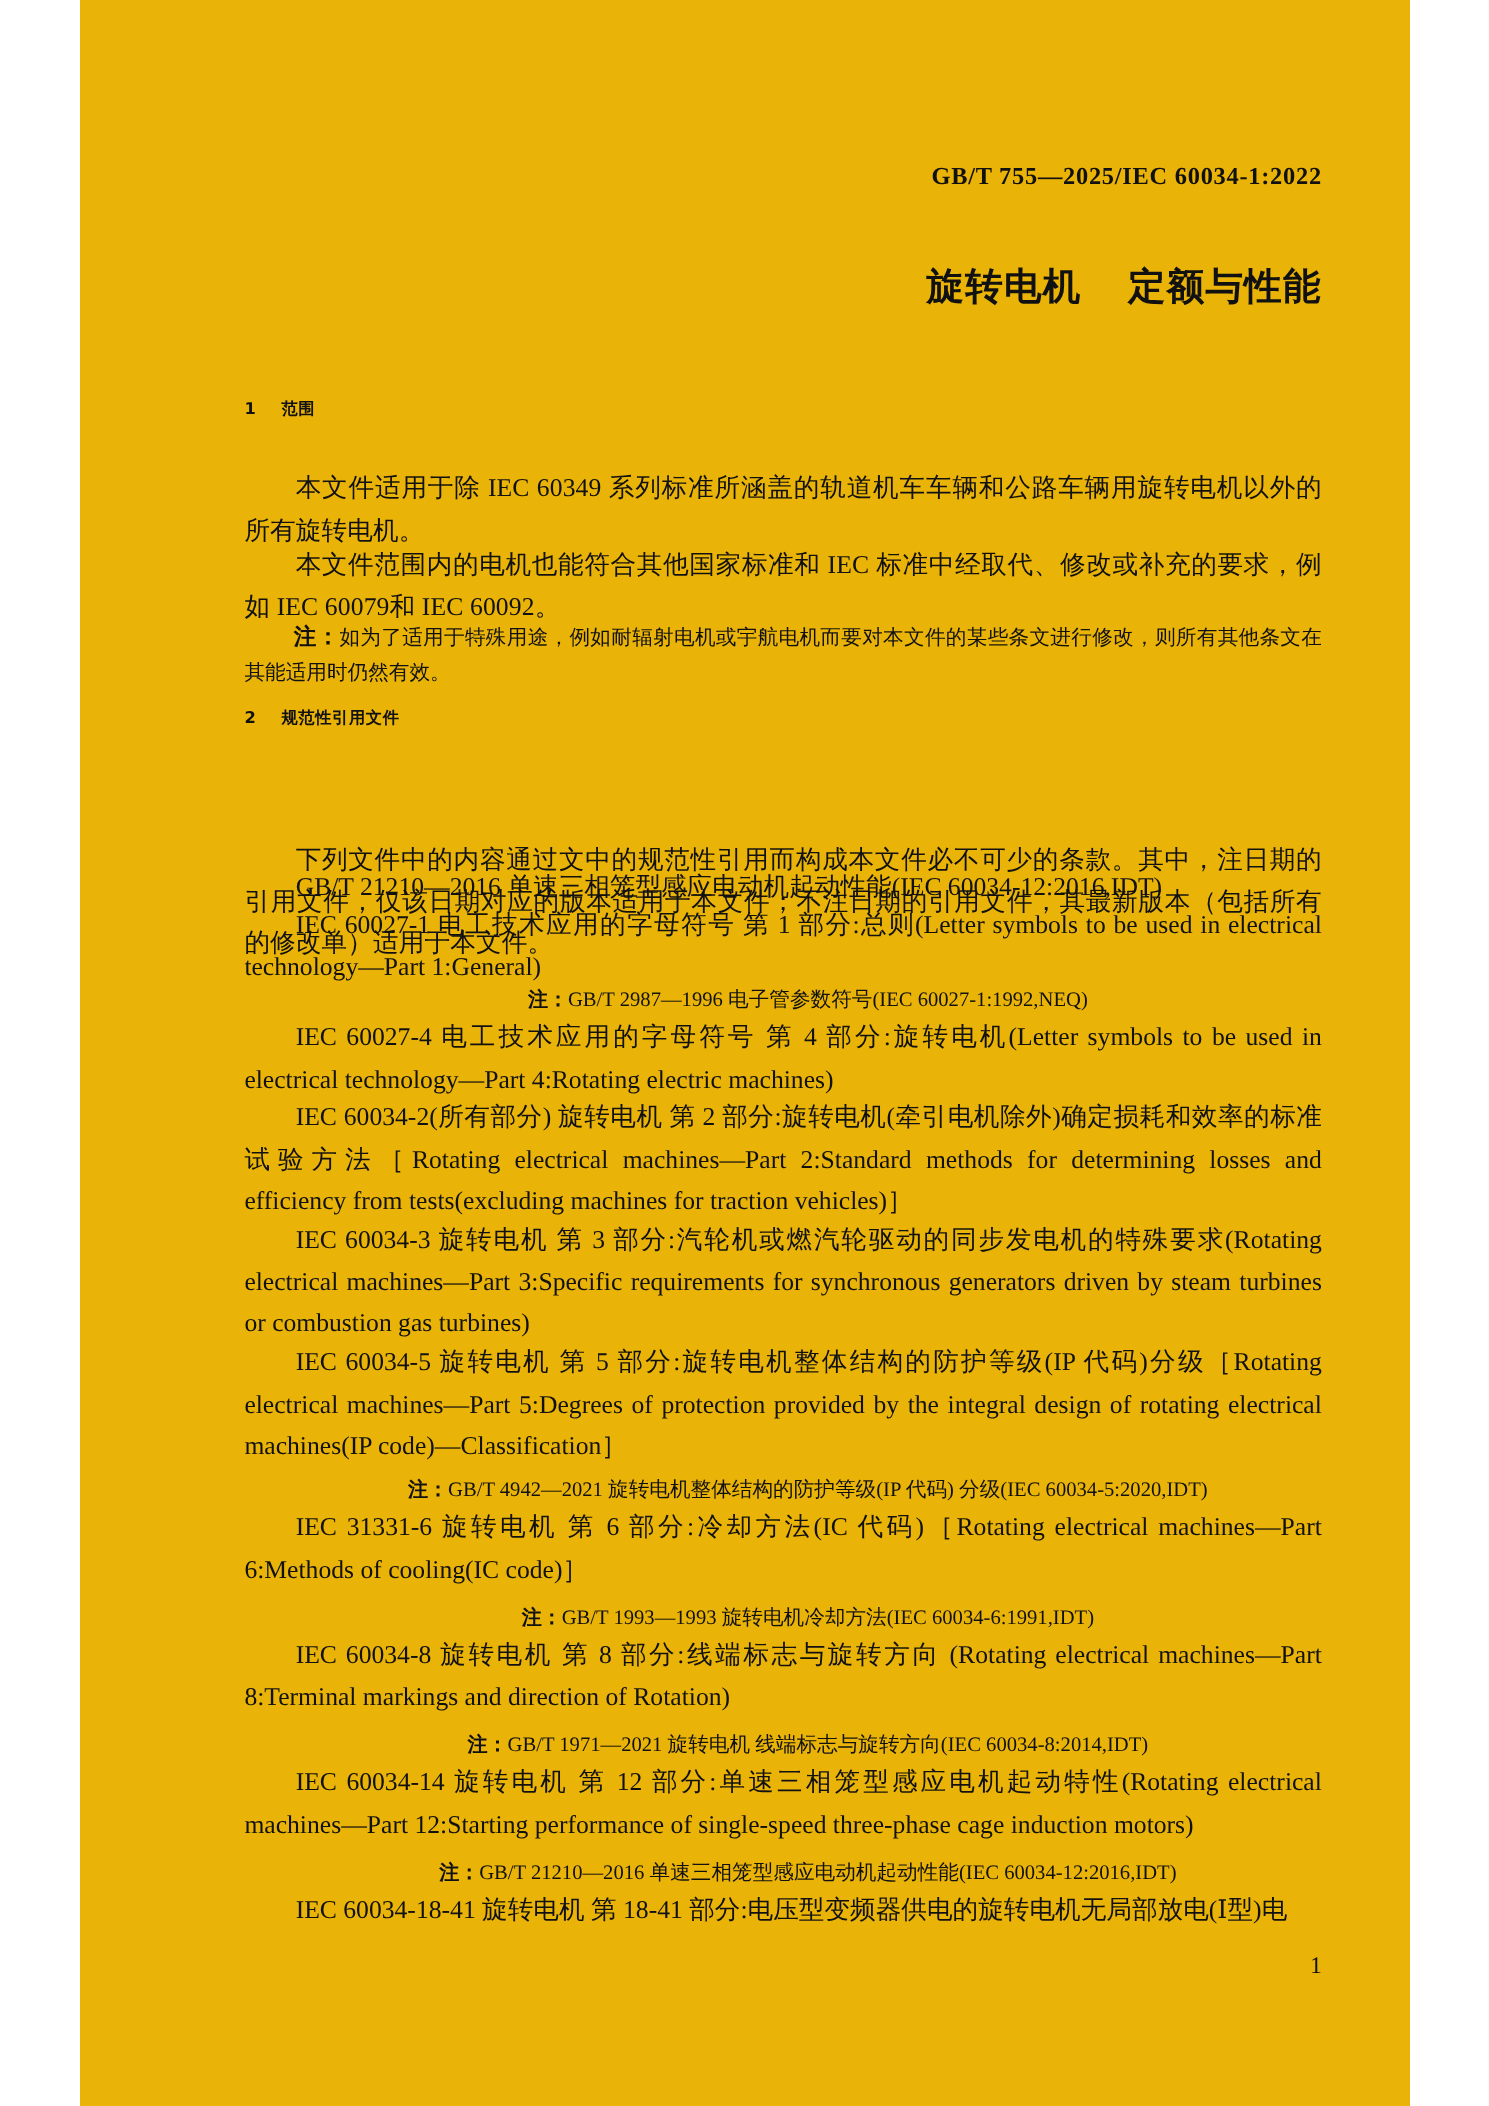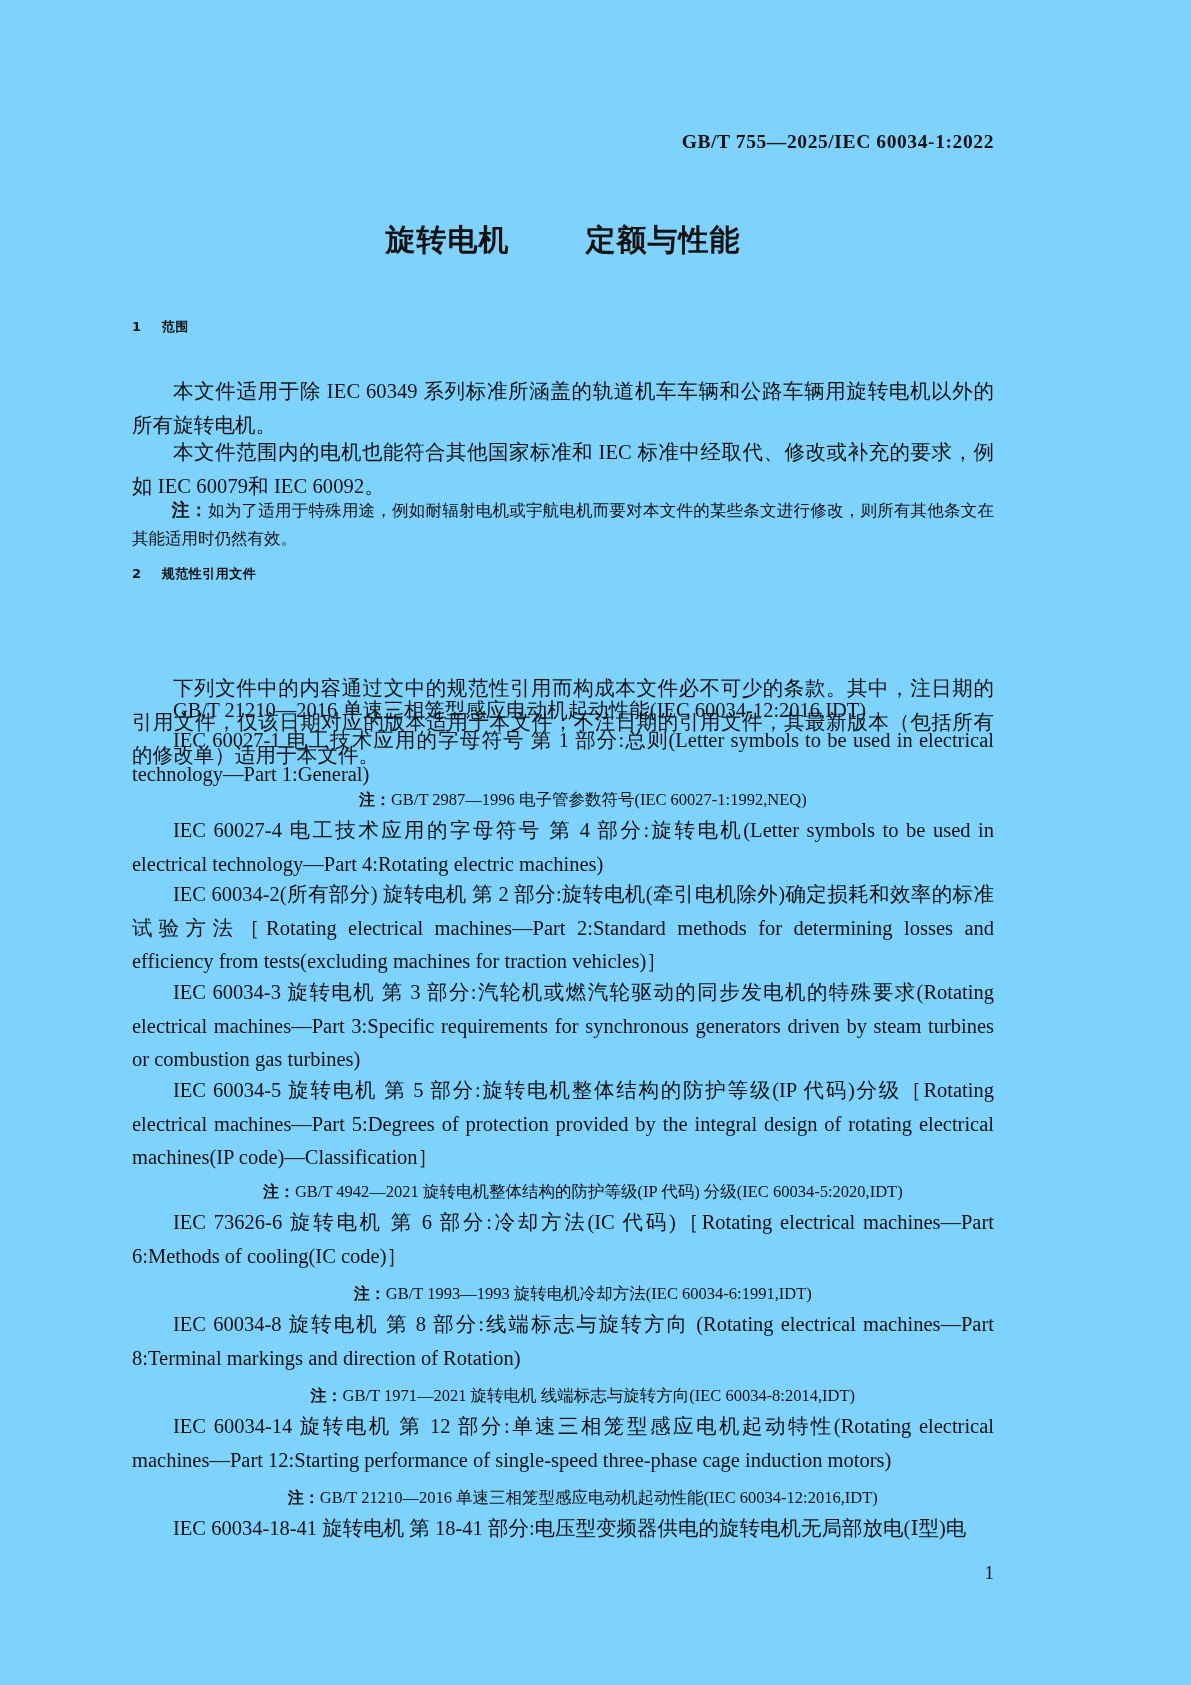--- a/index.html
+++ b/index.html
@@ -2,23 +2,23 @@
 <html><head>
 <meta charset="utf-8">
 <style>
   html, body {
     margin: 0;
     padding: 0;
     background: #ffffff;
   }
   .page {
     position: relative;
-    width: 1191px;
+    width: 1064px;
     height: 1685px;
-    background: #7dd3fc;
+    background: #eab308;
     margin: 0 auto;
     overflow: hidden;
     font-family: "Liberation Serif", "DejaVu Serif", serif;
     color: #111111;
   }
   .content {
     position: absolute;
     left: 132px;
     top: 0;
     width: 862px;
@@ -33,24 +33,24 @@
     font-weight: bold;
     font-size: 19.5px;
     letter-spacing: 0.6px;
     white-space: nowrap;
   }
 
   
   .doc-title {
     position: absolute;
     left: 0;
-    top: 220px;
+    top: 209px;
     width: 862px;
-    text-align: center;
-    font-family: Liberation Mono, monospace;
+    text-align: right;
+    font-family: Liberation Sans, sans-serif;
     font-weight: bold;
     font-size: 30px;
     letter-spacing: 1px;
     white-space: pre;
   }
 
   
   .sec-head {
     position: absolute;
     left: 0;
@@ -155,21 +155,21 @@
     <div class="ref" style="top:878px;">IEC 60034-2(所有部分)    旋转电机    第 2 部分:旋转电机(牵引电机除外)确定损耗和效率的标准试验方法［Rotating electrical machines—Part 2:Standard methods for determining losses and efficiency from tests(excluding machines for traction vehicles)］</div>
 
     <div class="ref" style="top:976px;">IEC 60034-3    旋转电机    第 3 部分:汽轮机或燃汽轮驱动的同步发电机的特殊要求(Rotating electrical machines—Part 3:Specific requirements for synchronous generators driven by steam turbines or combustion gas turbines)</div>
 
     <div class="ref" style="top:1074px;">IEC 60034-5    旋转电机    第 5 部分:旋转电机整体结构的防护等级(IP 代码)分级［Rotating electrical machines—Part 5:Degrees of protection provided by the integral design of rotating electrical machines(IP code)—Classification］</div>
 
     <div class="note-small" style="top:1178px;">
       <span class="nb">注</span><span class="nb">：</span><span>GB/T 4942—2021    旋转电机整体结构的防护等级(IP 代码)    分级(IEC 60034-5:2020,IDT)</span>
     </div>
 
-    <div class="ref" style="top:1206px;">IEC 73626-6    旋转电机    第 6 部分:冷却方法(IC 代码)［Rotating electrical machines—Part 6:Methods of cooling(IC code)］</div>
+    <div class="ref" style="top:1206px;">IEC 31331-6    旋转电机    第 6 部分:冷却方法(IC 代码)［Rotating electrical machines—Part 6:Methods of cooling(IC code)］</div>
 
     <div class="note-small" style="top:1280px;">
       <span class="nb">注</span><span class="nb">：</span><span>GB/T 1993—1993    旋转电机冷却方法(IEC 60034-6:1991,IDT)</span>
     </div>
 
     <div class="ref" style="top:1308px;">IEC 60034-8    旋转电机    第 8 部分:线端标志与旋转方向 (Rotating electrical machines—Part 8:Terminal markings and direction of Rotation)</div>
 
     <div class="note-small" style="top:1382px;">
       <span class="nb">注</span><span class="nb">：</span><span>GB/T 1971—2021    旋转电机    线端标志与旋转方向(IEC 60034-8:2014,IDT)</span>
     </div>

